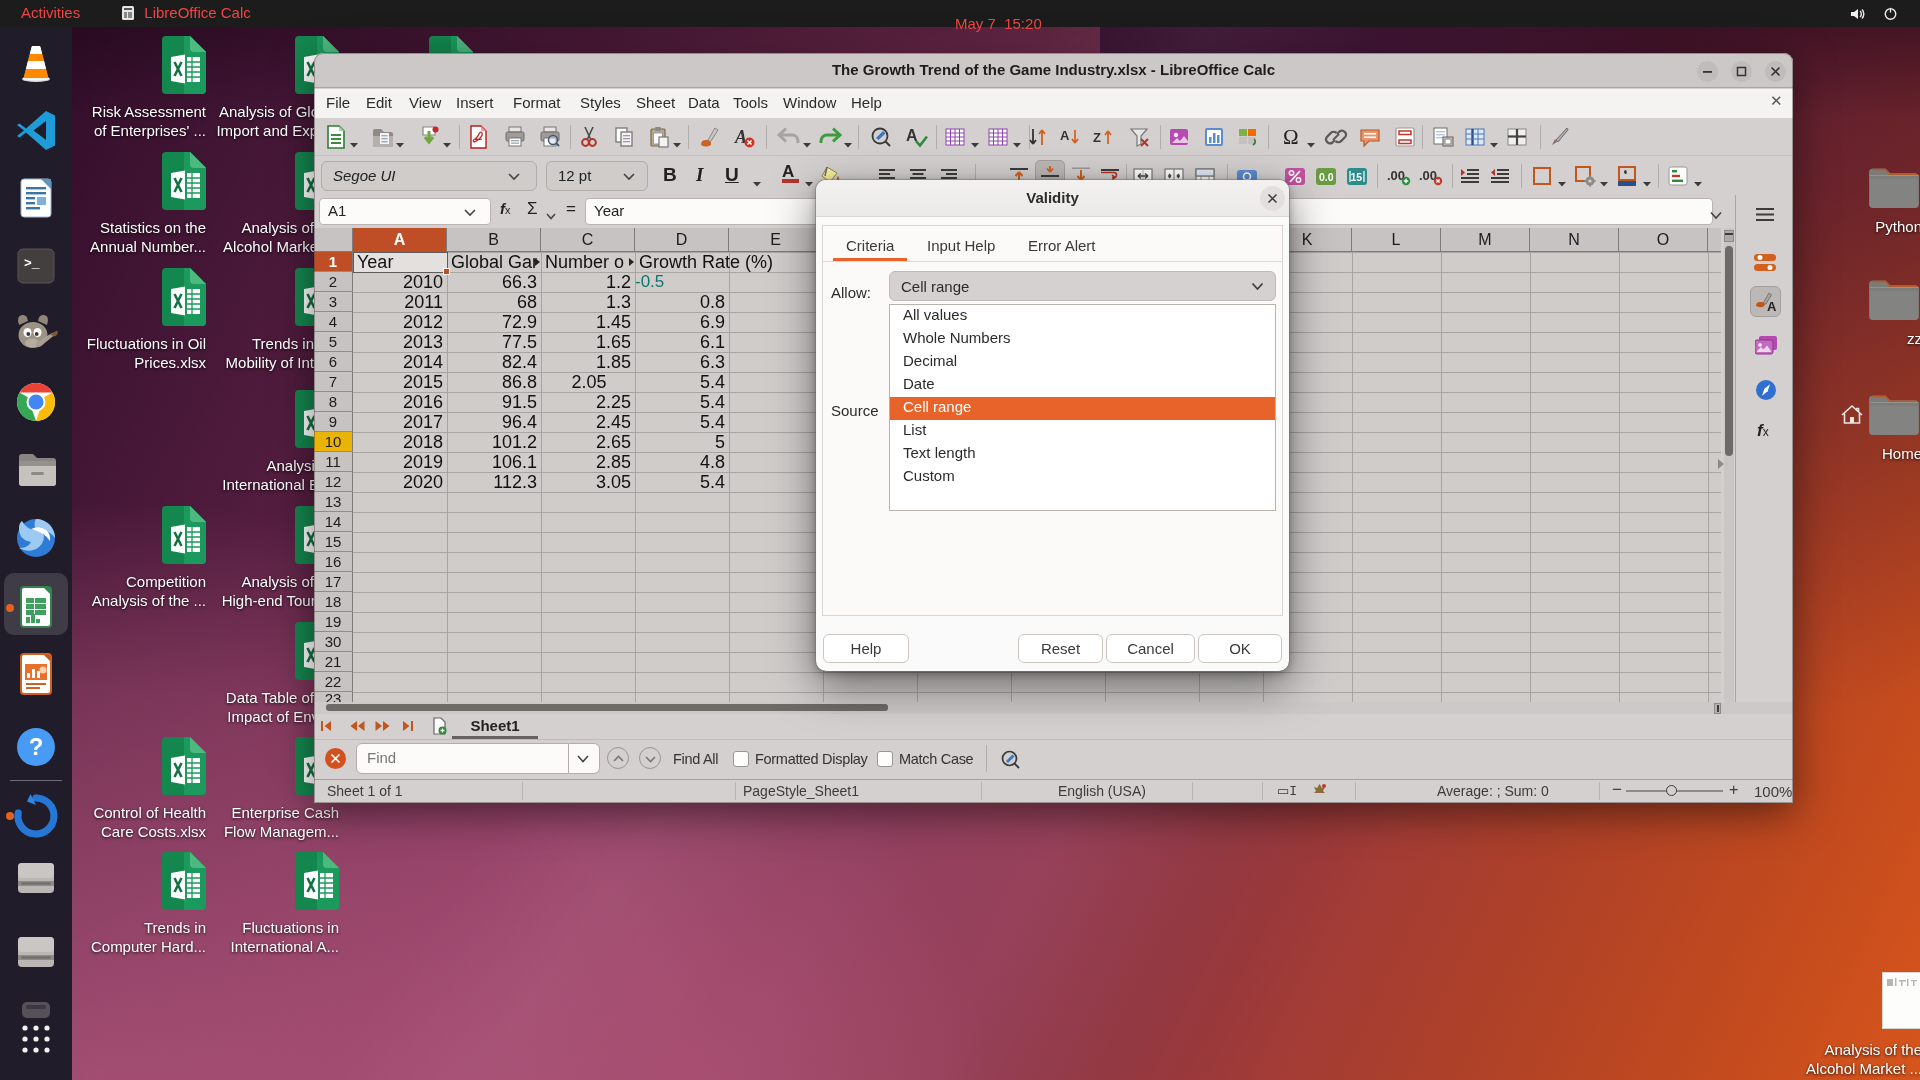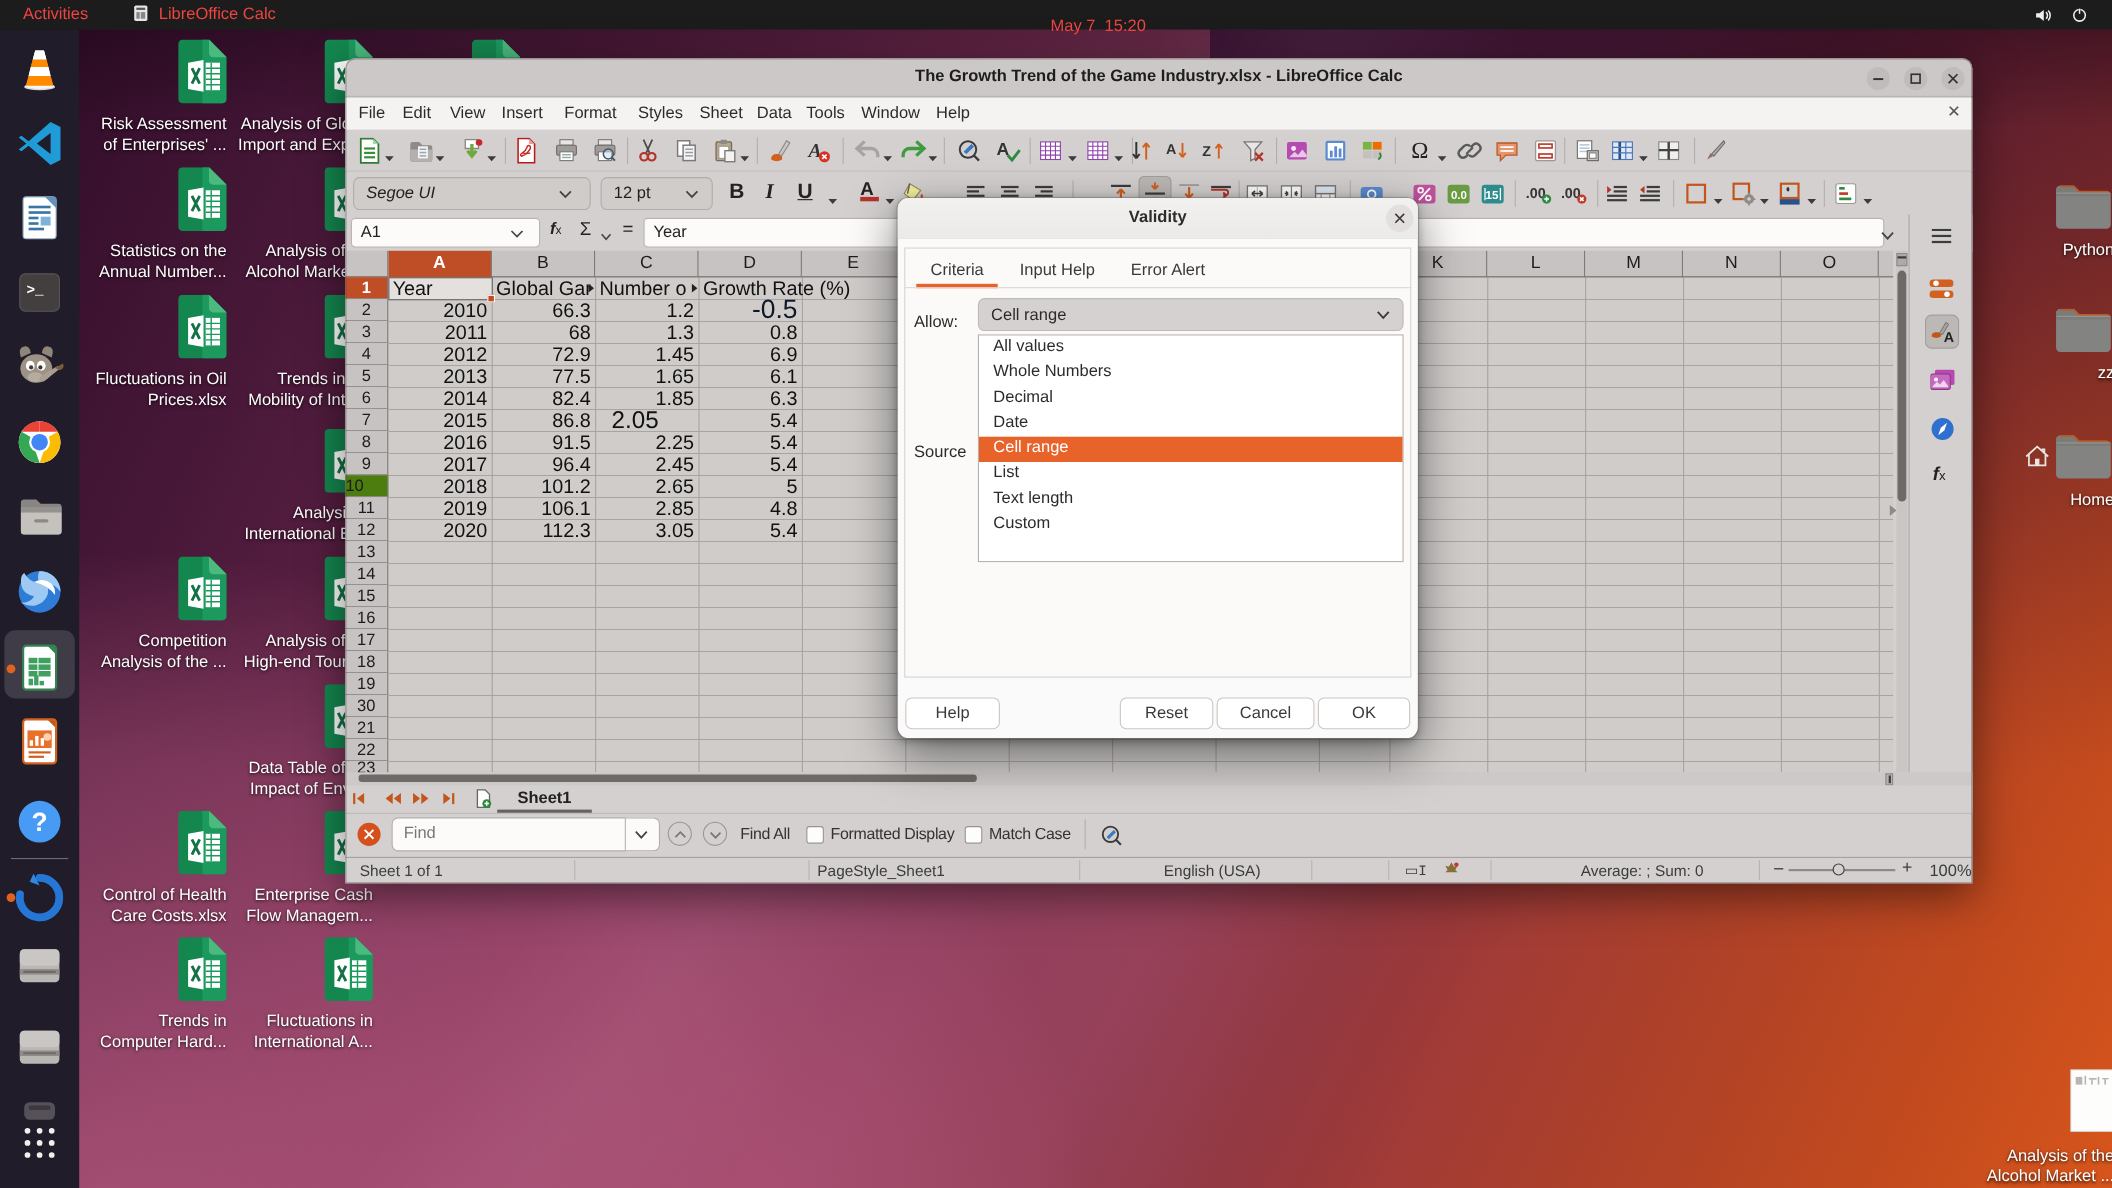--- a/index.html
+++ b/index.html
@@ -793,57 +793,57 @@
 <div class="abs" style="left:0px;top:175px;width:39px;height:24px;background:#c7c3c2;border-right:1px solid #7f7b79;border-bottom:1px solid #7f7b79"></div>
 <div class="abs" style="left:0px;top:199px;width:39px;height:20px;background:#bf4e27;color:#fff;font-weight:bold;font-size:15px;text-align:center;line-height:20px;border-right:1px solid #7f7b79;border-bottom:1px solid #908c8a">1</div>
 <div class="abs" style="left:0px;top:219px;width:39px;height:20px;background:#c7c3c2;color:#1c1c1c;font-size:15px;text-align:center;line-height:20px;border-right:1px solid #7f7b79;border-bottom:1px solid #908c8a">2</div>
 <div class="abs" style="left:0px;top:239px;width:39px;height:20px;background:#c7c3c2;color:#1c1c1c;font-size:15px;text-align:center;line-height:20px;border-right:1px solid #7f7b79;border-bottom:1px solid #908c8a">3</div>
 <div class="abs" style="left:0px;top:259px;width:39px;height:20px;background:#c7c3c2;color:#1c1c1c;font-size:15px;text-align:center;line-height:20px;border-right:1px solid #7f7b79;border-bottom:1px solid #908c8a">4</div>
 <div class="abs" style="left:0px;top:279px;width:39px;height:20px;background:#c7c3c2;color:#1c1c1c;font-size:15px;text-align:center;line-height:20px;border-right:1px solid #7f7b79;border-bottom:1px solid #908c8a">5</div>
 <div class="abs" style="left:0px;top:299px;width:39px;height:20px;background:#c7c3c2;color:#1c1c1c;font-size:15px;text-align:center;line-height:20px;border-right:1px solid #7f7b79;border-bottom:1px solid #908c8a">6</div>
 <div class="abs" style="left:0px;top:319px;width:39px;height:20px;background:#c7c3c2;color:#1c1c1c;font-size:15px;text-align:center;line-height:20px;border-right:1px solid #7f7b79;border-bottom:1px solid #908c8a">7</div>
 <div class="abs" style="left:0px;top:339px;width:39px;height:20px;background:#c7c3c2;color:#1c1c1c;font-size:15px;text-align:center;line-height:20px;border-right:1px solid #7f7b79;border-bottom:1px solid #908c8a">8</div>
 <div class="abs" style="left:0px;top:359px;width:39px;height:20px;background:#c7c3c2;color:#1c1c1c;font-size:15px;text-align:center;line-height:20px;border-right:1px solid #7f7b79;border-bottom:1px solid #908c8a">9</div>
-<div class="abs" style="left:0px;top:379px;width:39px;height:20px;background:#4d7c0f;color:#1c1c1c;font-size:15px;text-align:left;line-height:20px;border-right:1px solid #7f7b79;border-bottom:1px solid #908c8a">10</div>
+<div class="abs" style="left:0px;top:379px;width:39px;height:20px;background:#eab308;color:#1c1c1c;font-size:15px;text-align:center;line-height:20px;border-right:1px solid #7f7b79;border-bottom:1px solid #908c8a">10</div>
 <div class="abs" style="left:0px;top:399px;width:39px;height:20px;background:#c7c3c2;color:#1c1c1c;font-size:15px;text-align:center;line-height:20px;border-right:1px solid #7f7b79;border-bottom:1px solid #908c8a">11</div>
 <div class="abs" style="left:0px;top:419px;width:39px;height:20px;background:#c7c3c2;color:#1c1c1c;font-size:15px;text-align:center;line-height:20px;border-right:1px solid #7f7b79;border-bottom:1px solid #908c8a">12</div>
 <div class="abs" style="left:0px;top:439px;width:39px;height:20px;background:#c7c3c2;color:#1c1c1c;font-size:15px;text-align:center;line-height:20px;border-right:1px solid #7f7b79;border-bottom:1px solid #908c8a">13</div>
 <div class="abs" style="left:0px;top:459px;width:39px;height:20px;background:#c7c3c2;color:#1c1c1c;font-size:15px;text-align:center;line-height:20px;border-right:1px solid #7f7b79;border-bottom:1px solid #908c8a">14</div>
 <div class="abs" style="left:0px;top:479px;width:39px;height:20px;background:#c7c3c2;color:#1c1c1c;font-size:15px;text-align:center;line-height:20px;border-right:1px solid #7f7b79;border-bottom:1px solid #908c8a">15</div>
 <div class="abs" style="left:0px;top:499px;width:39px;height:20px;background:#c7c3c2;color:#1c1c1c;font-size:15px;text-align:center;line-height:20px;border-right:1px solid #7f7b79;border-bottom:1px solid #908c8a">16</div>
 <div class="abs" style="left:0px;top:519px;width:39px;height:20px;background:#c7c3c2;color:#1c1c1c;font-size:15px;text-align:center;line-height:20px;border-right:1px solid #7f7b79;border-bottom:1px solid #908c8a">17</div>
 <div class="abs" style="left:0px;top:539px;width:39px;height:20px;background:#c7c3c2;color:#1c1c1c;font-size:15px;text-align:center;line-height:20px;border-right:1px solid #7f7b79;border-bottom:1px solid #908c8a">18</div>
 <div class="abs" style="left:0px;top:559px;width:39px;height:20px;background:#c7c3c2;color:#1c1c1c;font-size:15px;text-align:center;line-height:20px;border-right:1px solid #7f7b79;border-bottom:1px solid #908c8a">19</div>
 <div class="abs" style="left:0px;top:579px;width:39px;height:20px;background:#c7c3c2;color:#1c1c1c;font-size:15px;text-align:center;line-height:20px;border-right:1px solid #7f7b79;border-bottom:1px solid #908c8a">30</div>
 <div class="abs" style="left:0px;top:599px;width:39px;height:20px;background:#c7c3c2;color:#1c1c1c;font-size:15px;text-align:center;line-height:20px;border-right:1px solid #7f7b79;border-bottom:1px solid #908c8a">21</div>
 <div class="abs" style="left:0px;top:619px;width:39px;height:20px;background:#c7c3c2;color:#1c1c1c;font-size:15px;text-align:center;line-height:20px;border-right:1px solid #7f7b79;border-bottom:1px solid #908c8a">22</div>
 <div class="abs" style="left:0px;top:639px;width:39px;height:13px;background:#c7c3c2;color:#1c1c1c;font-size:15px;text-align:center;line-height:13px;border-right:1px solid #7f7b79;border-bottom:1px solid #908c8a">23</div>
 <div style="position:absolute;font-size:18px;color:#111;line-height:20px;white-space:nowrap;left:39px;top:219px;width:90px;text-align:right">2010</div>
 <div style="position:absolute;font-size:18px;color:#111;line-height:20px;white-space:nowrap;left:133px;top:219px;width:90px;text-align:right">66.3</div>
 <div style="position:absolute;font-size:18px;color:#111;line-height:20px;white-space:nowrap;left:227px;top:219px;width:90px;text-align:right">1.2</div>
-<div style="position:absolute;font-size:24px;color:#0f172a;line-height:20px;white-space:nowrap;left:321px;top:219px;width:90px;text-align:right">-0.5</div>
+<div style="position:absolute;font-size:17px;color:#0f766e;line-height:20px;white-space:nowrap;left:321px;top:219px;width:90px;text-align:left">-0.5</div>
 <div style="position:absolute;font-size:18px;color:#111;line-height:20px;white-space:nowrap;left:39px;top:239px;width:90px;text-align:right">2011</div>
 <div style="position:absolute;font-size:18px;color:#111;line-height:20px;white-space:nowrap;left:133px;top:239px;width:90px;text-align:right">68</div>
 <div style="position:absolute;font-size:18px;color:#111;line-height:20px;white-space:nowrap;left:227px;top:239px;width:90px;text-align:right">1.3</div>
 <div style="position:absolute;font-size:18px;color:#111;line-height:20px;white-space:nowrap;left:321px;top:239px;width:90px;text-align:right">0.8</div>
 <div style="position:absolute;font-size:18px;color:#111;line-height:20px;white-space:nowrap;left:39px;top:259px;width:90px;text-align:right">2012</div>
 <div style="position:absolute;font-size:18px;color:#111;line-height:20px;white-space:nowrap;left:133px;top:259px;width:90px;text-align:right">72.9</div>
 <div style="position:absolute;font-size:18px;color:#111;line-height:20px;white-space:nowrap;left:227px;top:259px;width:90px;text-align:right">1.45</div>
 <div style="position:absolute;font-size:18px;color:#111;line-height:20px;white-space:nowrap;left:321px;top:259px;width:90px;text-align:right">6.9</div>
 <div style="position:absolute;font-size:18px;color:#111;line-height:20px;white-space:nowrap;left:39px;top:279px;width:90px;text-align:right">2013</div>
 <div style="position:absolute;font-size:18px;color:#111;line-height:20px;white-space:nowrap;left:133px;top:279px;width:90px;text-align:right">77.5</div>
 <div style="position:absolute;font-size:18px;color:#111;line-height:20px;white-space:nowrap;left:227px;top:279px;width:90px;text-align:right">1.65</div>
 <div style="position:absolute;font-size:18px;color:#111;line-height:20px;white-space:nowrap;left:321px;top:279px;width:90px;text-align:right">6.1</div>
 <div style="position:absolute;font-size:18px;color:#111;line-height:20px;white-space:nowrap;left:39px;top:299px;width:90px;text-align:right">2014</div>
 <div style="position:absolute;font-size:18px;color:#111;line-height:20px;white-space:nowrap;left:133px;top:299px;width:90px;text-align:right">82.4</div>
 <div style="position:absolute;font-size:18px;color:#111;line-height:20px;white-space:nowrap;left:227px;top:299px;width:90px;text-align:right">1.85</div>
 <div style="position:absolute;font-size:18px;color:#111;line-height:20px;white-space:nowrap;left:321px;top:299px;width:90px;text-align:right">6.3</div>
 <div style="position:absolute;font-size:18px;color:#111;line-height:20px;white-space:nowrap;left:39px;top:319px;width:90px;text-align:right">2015</div>
 <div style="position:absolute;font-size:18px;color:#111;line-height:20px;white-space:nowrap;left:133px;top:319px;width:90px;text-align:right">86.8</div>
-<div style="position:absolute;font-size:22px;color:#111;line-height:20px;white-space:nowrap;left:242px;top:319px;width:90px;text-align:left">2.05</div>
+<div style="position:absolute;font-size:18px;color:#111;line-height:20px;white-space:nowrap;left:230px;top:319px;width:90px;text-align:center">2.05</div>
 <div style="position:absolute;font-size:18px;color:#111;line-height:20px;white-space:nowrap;left:321px;top:319px;width:90px;text-align:right">5.4</div>
 <div style="position:absolute;font-size:18px;color:#111;line-height:20px;white-space:nowrap;left:39px;top:339px;width:90px;text-align:right">2016</div>
 <div style="position:absolute;font-size:18px;color:#111;line-height:20px;white-space:nowrap;left:133px;top:339px;width:90px;text-align:right">91.5</div>
 <div style="position:absolute;font-size:18px;color:#111;line-height:20px;white-space:nowrap;left:227px;top:339px;width:90px;text-align:right">2.25</div>
 <div style="position:absolute;font-size:18px;color:#111;line-height:20px;white-space:nowrap;left:321px;top:339px;width:90px;text-align:right">5.4</div>
 <div style="position:absolute;font-size:18px;color:#111;line-height:20px;white-space:nowrap;left:39px;top:359px;width:90px;text-align:right">2017</div>
 <div style="position:absolute;font-size:18px;color:#111;line-height:20px;white-space:nowrap;left:133px;top:359px;width:90px;text-align:right">96.4</div>
 <div style="position:absolute;font-size:18px;color:#111;line-height:20px;white-space:nowrap;left:227px;top:359px;width:90px;text-align:right">2.45</div>
 <div style="position:absolute;font-size:18px;color:#111;line-height:20px;white-space:nowrap;left:321px;top:359px;width:90px;text-align:right">5.4</div>
 <div style="position:absolute;font-size:18px;color:#111;line-height:20px;white-space:nowrap;left:39px;top:379px;width:90px;text-align:right">2018</div>

